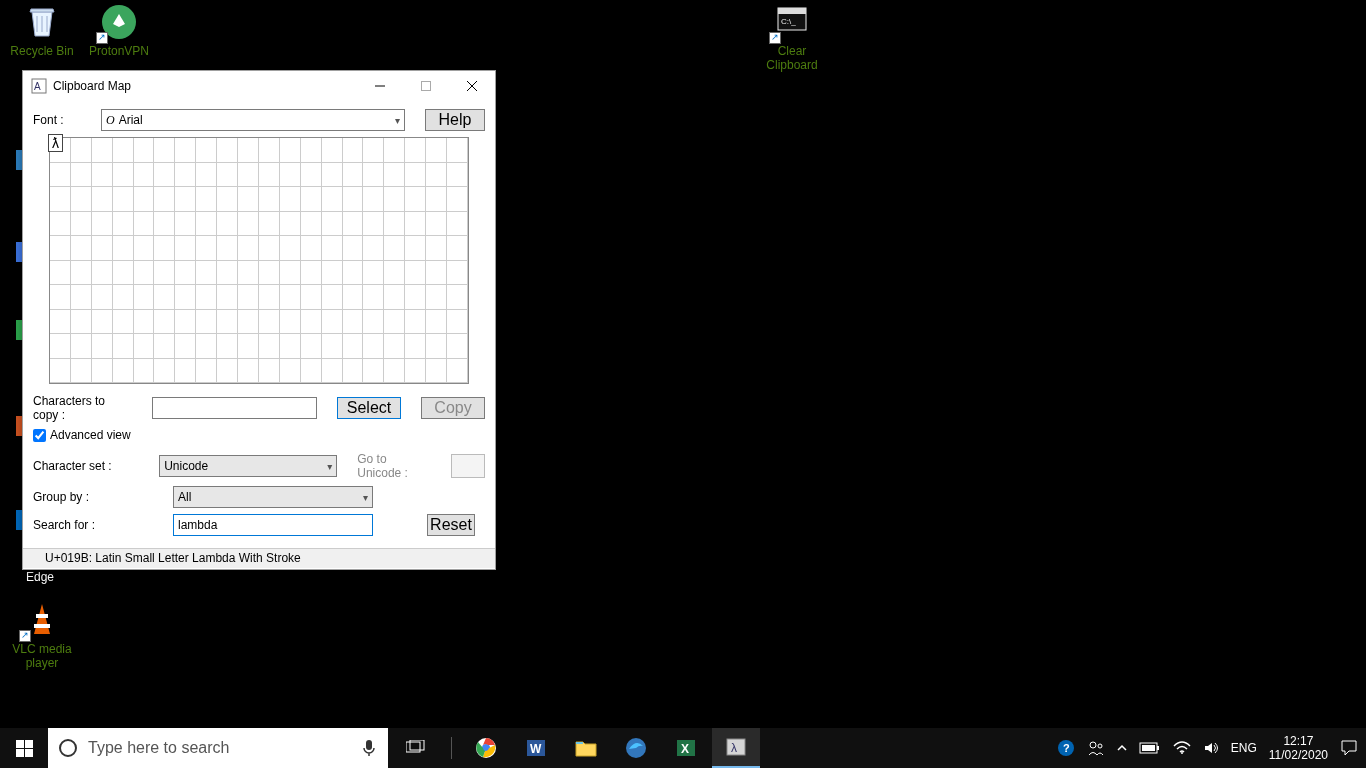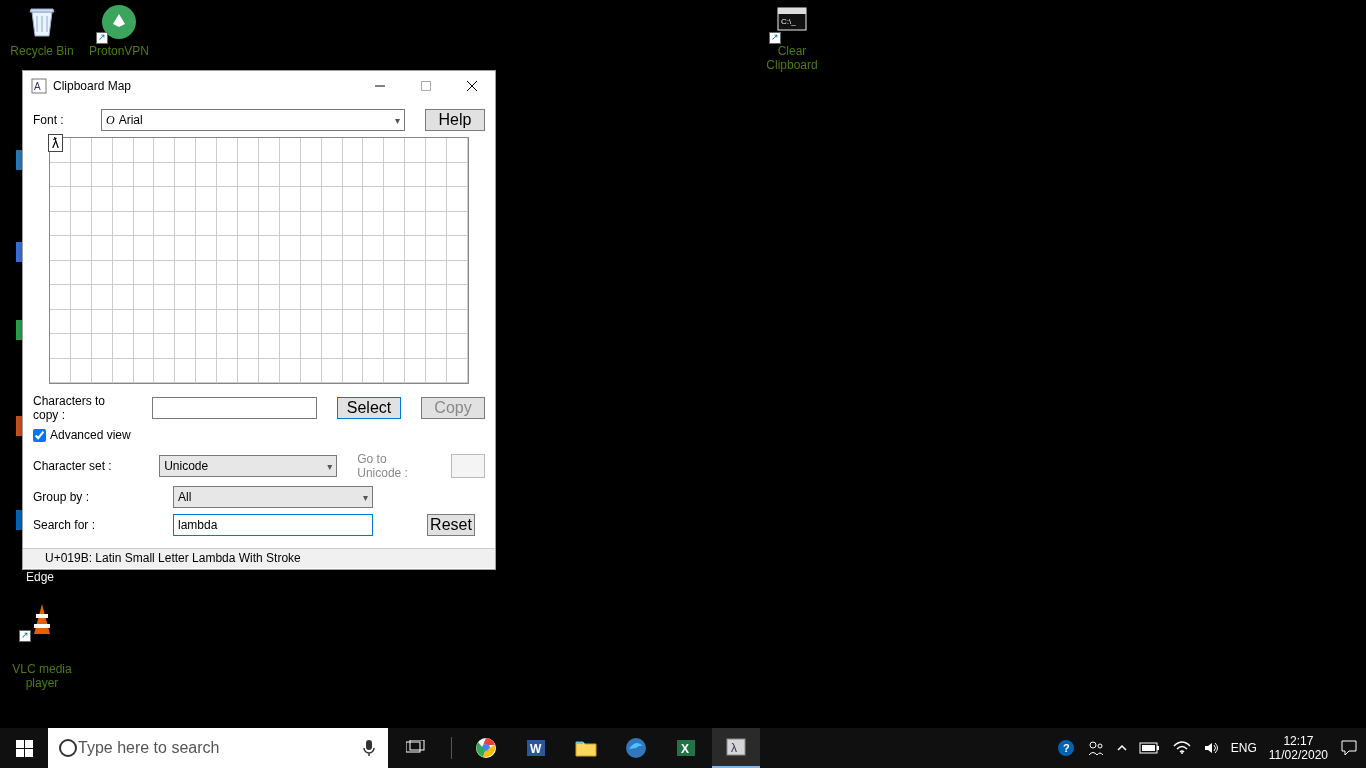--- a/index.html
+++ b/index.html
@@ -41,21 +41,21 @@
   .check input{width:13px;height:13px;}
   .sel-box{height:22px;border:1px solid #7a7a7a;background:#e7e7e7;width:200px;display:flex;align-items:center;padding:0 4px;position:relative;font-size:12px;}
   .sel-box .chev{position:absolute;right:4px;font-size:10px;color:#555;}
   .text-input{height:22px;border:1px solid #0078d7;background:#fff;width:200px;padding:0 4px;font-size:12px;}
   .unicode-input{height:24px;width:34px;border:1px solid #bbb;background:#f4f4f4;}
   .statusbar{height:20px;border-top:1px solid #ccc;background:#f0f0f0;padding:2px 22px;font-size:12px;}
 
   
   .taskbar{position:absolute;left:0;bottom:0;width:100%;height:40px;background:#101010;display:flex;align-items:center;color:#fff;}
   .start-btn{width:48px;height:40px;display:flex;align-items:center;justify-content:center;}
-  .searchbox{height:40px;width:340px;background:#fff;display:flex;align-items:center;padding:0 10px;color:#555;position:relative;}
+  .searchbox{height:40px;width:340px;background:#fff;display:flex;align-items:center;padding:0 10px;color:#555;gap:10px;position:relative;}
   .searchbox .mic{position:absolute;right:12px;}
   .task-icons{display:flex;align-items:center;gap:2px;margin-left:4px;}
   .task-icons .ti{width:48px;height:40px;display:flex;align-items:center;justify-content:center;}
   .task-icons .ti.active{border-bottom:2px solid #76b9ed;background:#2a2a2a;}
   .tray{margin-left:auto;display:flex;align-items:center;gap:12px;padding-right:8px;font-size:12px;}
   .tray .clock{text-align:center;line-height:14px;}
   .tray svg,.task-icons svg,.start-btn svg{display:block;}
 </style>
 </head>
 <body>
@@ -90,21 +90,21 @@
           <rect x="6" y="6" width="28" height="22" fill="#111" stroke="#eee"></rect>
           <rect x="6" y="6" width="28" height="6" fill="#ddd"></rect>
           <text x="9" y="22" fill="#eee" font-size="8">C:\_</text>
         </svg>
     </div>
     <div class="shortcut-arrow"></div>
     <div class="label" style="white-space:pre;">Clear
 Clipboard</div>
   </div>
 
-  <div class="desktop-icon" style="left:5px;top:600px;gap:20px;">
+  <div class="desktop-icon" style="left:5px;top:600px;">
     <div class="glyph">
       <svg width="40" height="40" viewBox="0 0 40 40">
           <path d="M20 4 L28 34 L12 34 Z" fill="#e85e00"></path>
           <rect x="14" y="14" width="12" height="4" fill="#fff"></rect>
           <rect x="12" y="24" width="16" height="4" fill="#fff"></rect>
         </svg>
     </div>
     <div class="shortcut-arrow"></div>
     <div class="label" style="white-space:pre;">VLC media
 player</div>

